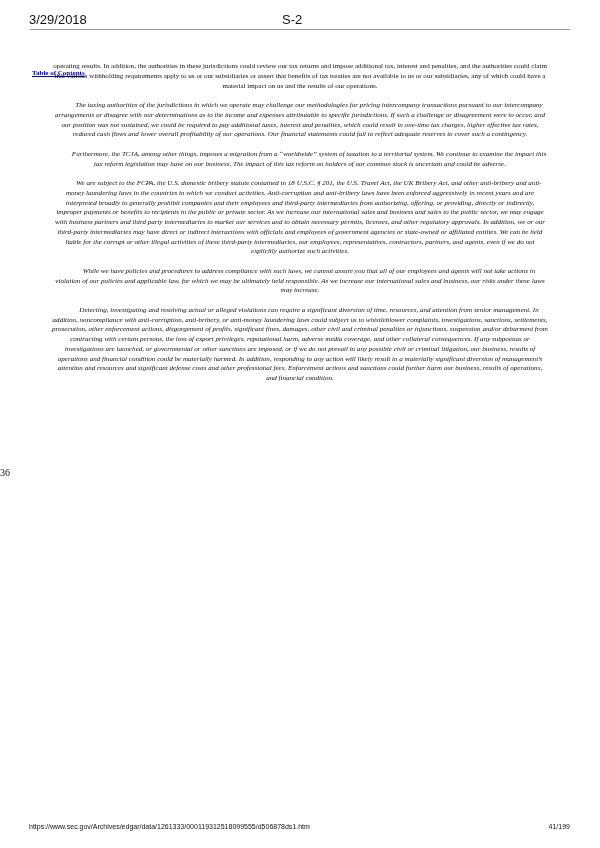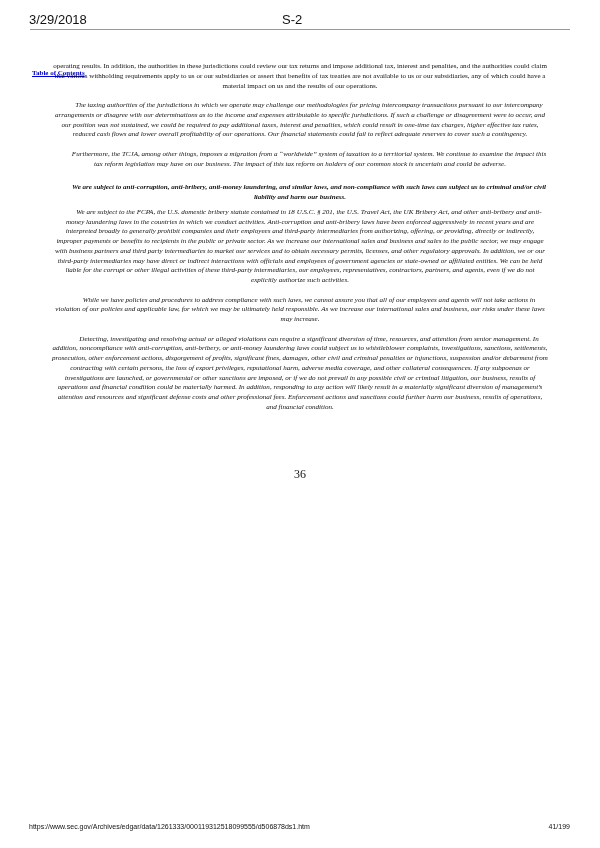--- a/index.html
+++ b/index.html
@@ -6,39 +6,38 @@
   body { width:600px; height:848px; position:relative; overflow:hidden; }
   .hdr { position:absolute; top:12px; font-family:"Liberation Sans", sans-serif; font-size:13px; color:#111; }
   .hdr-date { left:29px; }
   .hdr-title { left:282px; }
   .rule { position:absolute; left:30px; right:30px; top:29px; height:0; border-top:1px solid #999; }
   .toc { position:absolute; left:32px; top:39px; font-family:"Liberation Serif", serif; font-size:7px; font-weight:bold; color:#0000cc; text-decoration:underline; cursor:pointer;margin-top:30px; }
   .content { position:absolute; left:52px; width:496px; top:62px; font-family:"Liberation Serif", serif; font-size:7.05px; line-height:9.75px; color:#111; text-align:center; }
   .content p { margin:0 0 9.75px 0; }
   .indent { text-indent:18px;font-style:italic; }
   .heading { font-weight:bold; font-style:italic; text-indent:18px; margin-top:14px !important; margin-bottom:5px !important; }
-  .pagenum { position:absolute; top:467px; left:0; width:600px; text-align:center; font-family:"Liberation Serif", serif; font-size:12px; color:#111; }
+  .pagenum { position:absolute; top:467px; left:0; width:600px; text-align:left; font-family:"Liberation Serif", serif; font-size:10px; color:#111; }
   .foot { position:absolute; top:823px; font-family:"Liberation Sans", sans-serif; font-size:7px; color:#111; }
   .foot-url { left:29px; }
   .foot-page { right:30px; }
 </style>
 </head>
 <body>
 
 <div class="hdr hdr-date">3/29/2018</div>
 <div class="hdr hdr-title">S-2</div>
 <div class="rule"></div>
 
 <a class="toc">Table of Contents</a>
 
 <div class="content">
   <p>operating results. In addition, the authorities in these jurisdictions could review our tax returns and impose additional tax, interest and penalties, and the authorities could claim that various withholding requirements apply to us or our subsidiaries or assert that benefits of tax treaties are not available to us or our subsidiaries, any of which could have a material impact on us and the results of our operations.</p>
   <p class="indent">The taxing authorities of the jurisdictions in which we operate may challenge our methodologies for pricing intercompany transactions pursuant to our intercompany arrangements or disagree with our determinations as to the income and expenses attributable to specific jurisdictions. If such a challenge or disagreement were to occur, and our position was not sustained, we could be required to pay additional taxes, interest and penalties, which could result in one-time tax charges, higher effective tax rates, reduced cash flows and lower overall profitability of our operations. Our financial statements could fail to reflect adequate reserves to cover such a contingency.</p>
   <p class="indent">Furthermore, the TCJA, among other things, imposes a migration from a “worldwide” system of taxation to a territorial system. We continue to examine the impact this tax reform legislation may have on our business. The impact of this tax reform on holders of our common stock is uncertain and could be adverse.</p>
-  <p class="heading">We are subject to anti-corruption, anti-bribery, anti-money laundering, and similar laws, and non-compliance with such laws can subject us to criminal and/or civil liability and harm our business.</p>
   <p class="indent">We are subject to the FCPA, the U.S. domestic bribery statute contained in 18 U.S.C. § 201, the U.S. Travel Act, the UK Bribery Act, and other anti-bribery and anti-money laundering laws in the countries in which we conduct activities. Anti-corruption and anti-bribery laws have been enforced aggressively in recent years and are interpreted broadly to generally prohibit companies and their employees and third-party intermediaries from authorizing, offering, or providing, directly or indirectly, improper payments or benefits to recipients in the public or private sector. As we increase our international sales and business and sales to the public sector, we may engage with business partners and third party intermediaries to market our services and to obtain necessary permits, licenses, and other regulatory approvals. In addition, we or our third-party intermediaries may have direct or indirect interactions with officials and employees of government agencies or state-owned or affiliated entities. We can be held liable for the corrupt or other illegal activities of these third-party intermediaries, our employees, representatives, contractors, partners, and agents, even if we do not explicitly authorize such activities.</p>
   <p class="indent">While we have policies and procedures to address compliance with such laws, we cannot assure you that all of our employees and agents will not take actions in violation of our policies and applicable law, for which we may be ultimately held responsible. As we increase our international sales and business, our risks under these laws may increase.</p>
   <p class="indent">Detecting, investigating and resolving actual or alleged violations can require a significant diversion of time, resources, and attention from senior management. In addition, noncompliance with anti-corruption, anti-bribery, or anti-money laundering laws could subject us to whistleblower complaints, investigations, sanctions, settlements, prosecution, other enforcement actions, disgorgement of profits, significant fines, damages, other civil and criminal penalties or injunctions, suspension and/or debarment from contracting with certain persons, the loss of export privileges, reputational harm, adverse media coverage, and other collateral consequences. If any subpoenas or investigations are launched, or governmental or other sanctions are imposed, or if we do not prevail in any possible civil or criminal litigation, our business, results of operations and financial condition could be materially harmed. In addition, responding to any action will likely result in a materially significant diversion of management’s attention and resources and significant defense costs and other professional fees. Enforcement actions and sanctions could further harm our business, results of operations, and financial condition.</p>
 </div>
 
 <div class="pagenum">36</div>
 
 <div class="foot foot-url">https://www.sec.gov/Archives/edgar/data/1261333/000119312518099555/d506878ds1.htm</div>
 <div class="foot foot-page">41/199</div>
 

